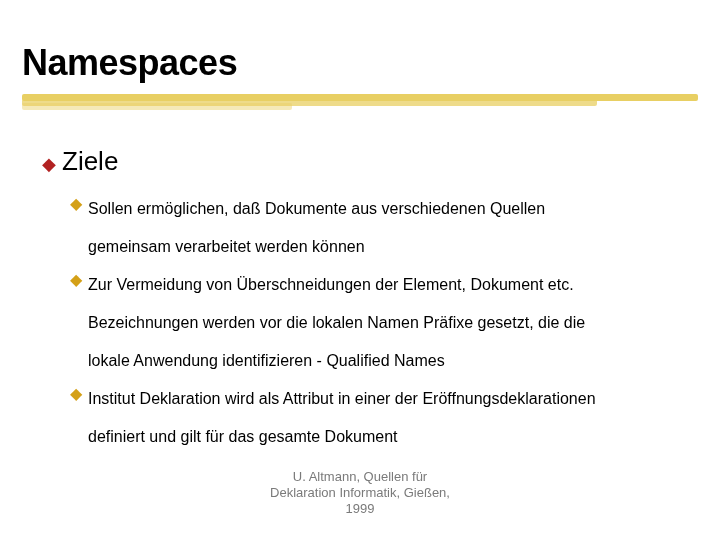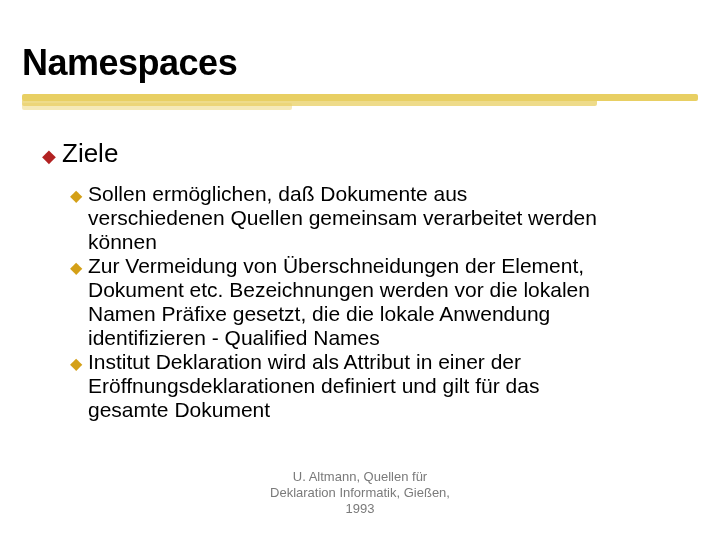--- a/index.html
+++ b/index.html
@@ -69,40 +69,41 @@
     width: 20px;
     flex: 0 0 20px;
     font-size: 18px;
     line-height: 28px;
     color: #b22222;
     font-family: "Zapf Dingbats", sans-serif;
   }
   .level1 .text {
     font-size: 26px;
     line-height: 30px;
+    margin-top: 8px;
   }
   .level2-group {
     margin-left: 28px;
   }
   .level2 {
     display: flex;
     align-items: flex-start;
     margin-bottom: 0;
   }
   .level2 .bullet {
     width: 18px;
     flex: 0 0 18px;
     font-size: 16px;
     line-height: 27px;
     color: #d4a017;
     font-family: "Zapf Dingbats", sans-serif;
   }
   .level2 .text {
-    font-size: 21px;
-    line-height: 24px;
+    font-size: 16px;
+    line-height: 38px;
   }
   .footer {
     position: absolute;
     width: 300px;
     left: 210px;
     top: 469px;
     font-size: 13px;
     line-height: 16px;
     color: #7a7a7a;
     text-align: center;
@@ -145,16 +146,16 @@
         <div class="text">Institut Deklaration wird als Attribut in einer der Eröffnungsdeklarationen definiert und gilt für das gesamte Dokument</div>
       </div>
 
     </div>
 
   </div>
 
   <div class="footer">
     <div>U. Altmann, Quellen für</div>
     <div>Deklaration Informatik, Gießen,</div>
-    <div>1993</div>
+    <div>1999</div>
   </div>
 
 </div>
 
 </body></html>

